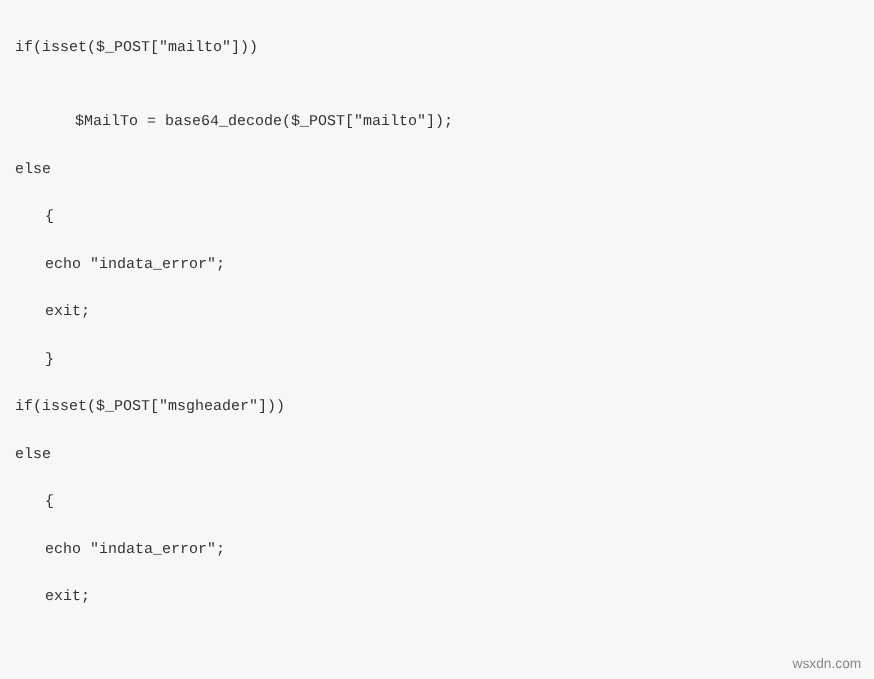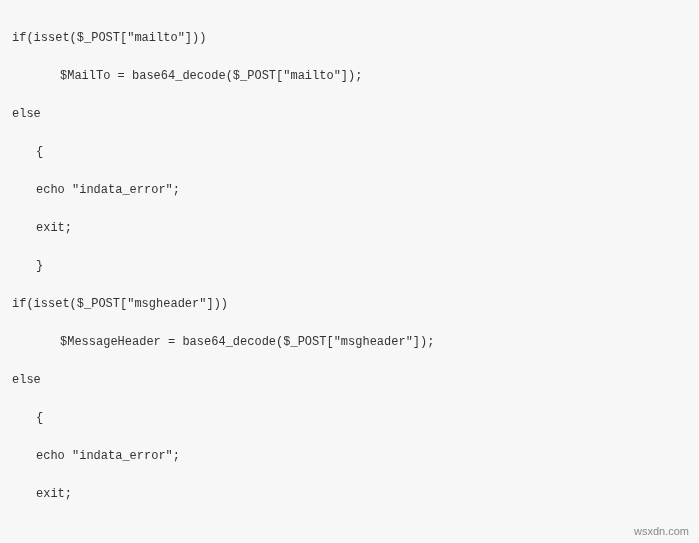--- a/index.html
+++ b/index.html
@@ -22,35 +22,34 @@
   .watermark {
     position: absolute;
     bottom: 6px;
     right: 10px;
     font-family: Arial, sans-serif;
     font-size: 11px;
     color: #888;
     text-align: center;
   }
   .ind1 { padding-left: 24px; }
-  .ind2 { padding-left: 48px; }
+  .ind2 { padding-left: 48px; margin-top: 21px; }
 </style>
 </head>
 <body>
 
 <div class="code-block">
 <div>if(isset($_POST["mailto"]))</div>
 <div class="ind2">$MailTo = base64_decode($_POST["mailto"]);</div>
 <div>else</div>
 <div class="ind1">{</div>
 <div class="ind1">echo "indata_error";</div>
 <div class="ind1">exit;</div>
 <div class="ind1">}</div>
 <div>if(isset($_POST["msgheader"]))</div>
-<div class="ind2">$MessageHeader = base64_decode($_POST["msgheader"]);</div>
 <div>else</div>
 <div class="ind1">{</div>
 <div class="ind1">echo "indata_error";</div>
 <div class="ind1">exit;</div>
 
 
 
 
 
 

